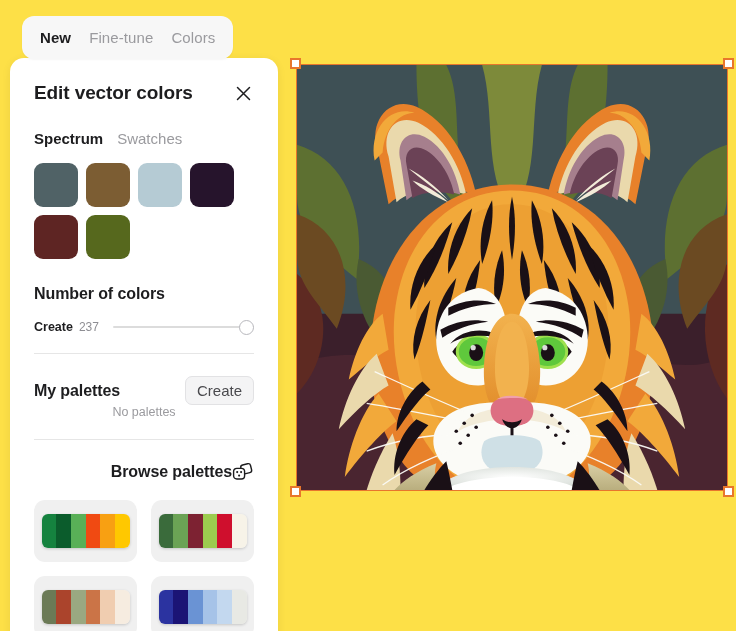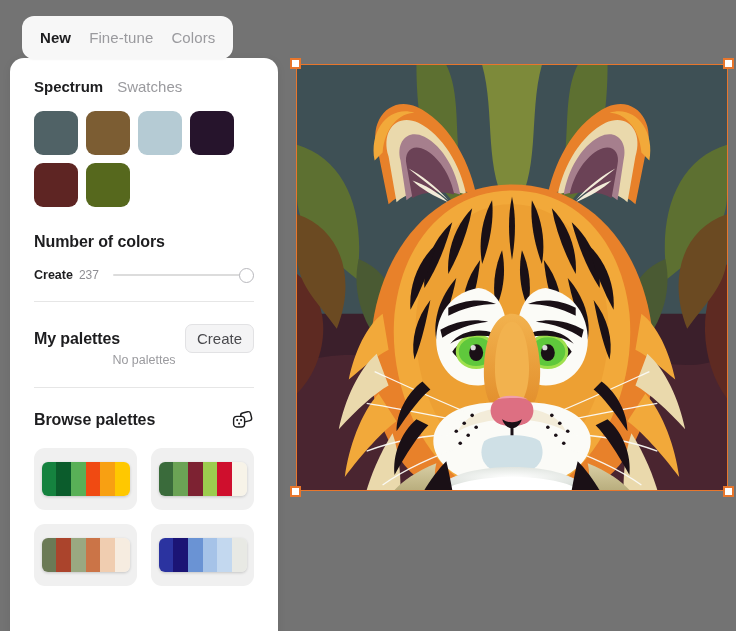--- a/index.html
+++ b/index.html
@@ -6,21 +6,21 @@
   html, body {
     margin: 0; padding: 0;
     width: 736px; height: 631px;
     overflow: hidden;
     font-family: "Liberation Sans", sans-serif;
     background: #ebebeb;
   }
   #root {
     position: relative;
     width: 736px; height: 631px;
-    background: #737373;
+    background: #fde047;
   }
 
   
   .tabbar {
     position: absolute;
     left: 22px; top: 16px;
     height: 43px;
     background: #f7f7f7;
     border-radius: 12px;
     display: flex;
@@ -183,21 +183,21 @@
     font-size: 12.5px;
     color: #9a9a9e;
     margin-top: 0;
     margin-bottom: 20px;
   }
 
   
   .browse-head {
     display: flex;
     align-items: center;
-    justify-content: space-between;
+    justify-content: flex-end;
     margin-top: 22px;
   }
   .dice-icon { cursor: pointer; display: flex; }
 
   .pal-grid {
     display: grid;
     grid-template-columns: 1fr 1fr;
     gap: 14px;
     margin-top: 18px;
   }
@@ -252,20 +252,28 @@
 
   <div class="tabbar">
     <div class="tab active">New</div>
     <div class="tab">Fine-tune</div>
     <div class="tab">Colors</div>
   </div>
 
   <div class="panel">
 
     <div class="panel-inner">
+      <div class="panel-head">
+        <div class="panel-title">Edit vector colors</div>
+        <div class="close-btn">
+          <svg width="17" height="17" viewBox="0 0 17 17" aria-hidden="true">
+            <path d="M2.5 2.5 L14.5 14.5 M14.5 2.5 L2.5 14.5" stroke="#1d1d1f" stroke-width="1.5" fill="none" stroke-linecap="round"></path>
+          </svg>
+        </div>
+      </div>
 
       <div class="subtabs">
         <div class="subtab active">Spectrum</div>
         <div class="subtab">Swatches</div>
       </div>
 
       <div class="swatches" id="swatch-grid">
           <div class="swatch" style="background: rgb(80, 98, 102);"></div>
           <div class="swatch" style="background: rgb(124, 93, 51);"></div>
           <div class="swatch" style="background: rgb(181, 203, 212);"></div>

